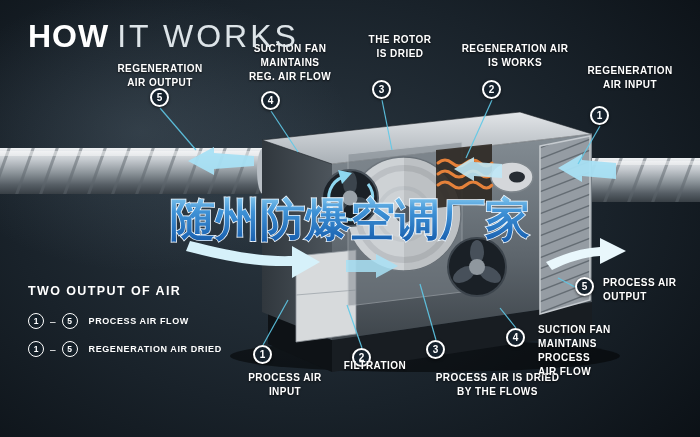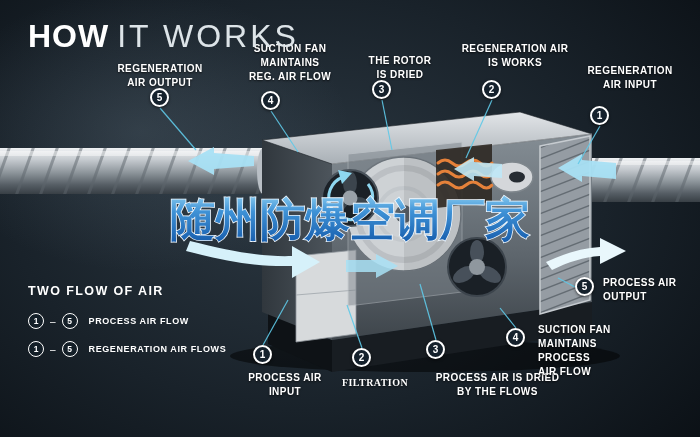--- a/index.html
+++ b/index.html
@@ -28,25 +28,25 @@
   }
   .lab-c{text-align:center;}
   
   #bg-t5{left:150px;top:88px;} #bg-t4{left:261px;top:91px;} #bg-t3{left:372px;top:80px;}
   #bg-t2{left:482px;top:80px;} #bg-t1{left:590px;top:106px;}
   #bg-b1{left:253px;top:345px;} #bg-b2{left:352px;top:348px;} #bg-b3{left:426px;top:340px;}
   #bg-b4{left:506px;top:328px;} #bg-b5{left:575px;top:277px;}
   
   #l-t5{left:100px;top:62px;width:120px;}
   #l-t4{left:235px;top:42px;width:110px;}
-  #l-t3{left:345px;top:54px;width:110px;}
+  #l-t3{left:345px;top:33px;width:110px;}
   #l-t2{left:455px;top:42px;width:120px;}
   #l-t1{left:575px;top:64px;width:110px;}
   #l-b1{left:230px;top:371px;width:110px;}
-  #l-b2{left:320px;top:376px;width:110px;font-family:Liberation Serif, serif;}
+  #l-b2{left:320px;top:359px;width:110px;}
   #l-b3{left:425px;top:371px;width:145px;}
   #l-b4{left:538px;top:323px;width:112px;text-align:left;}
   #l-b5{left:603px;top:276px;width:92px;text-align:left;}
   
   #legend{position:absolute;left:28px;top:284px;z-index:6;}
   .leg-head{font-size:12.5px;font-weight:bold;color:#fff;letter-spacing:1.4px;margin:0 0 15px 0;}
   .leg-row{display:flex;align-items:center;gap:6px;margin-bottom:12px;}
   .leg-badge{
     width:16px;height:16px;border:1.5px solid #fff;border-radius:50%;
     background:rgba(18,30,40,.65);color:#fff;font-size:8.5px;font-weight:bold;
@@ -275,26 +275,26 @@
 <div class="lab lab-c" id="l-b2">FILTRATION</div>
 <div class="lab lab-c" id="l-b3">PROCESS AIR IS DRIED
 BY THE FLOWS</div>
 <div class="lab" id="l-b4">SUCTION FAN
 MAINTAINS PROCESS
 AIR FLOW</div>
 <div class="lab" id="l-b5">PROCESS AIR
 OUTPUT</div>
 
 <div id="legend">
-  <div class="leg-head">TWO FLOW OF AIR</div>
+  <div class="leg-head">TWO OUTPUT OF AIR</div>
   <div class="leg-row">
     <span class="leg-badge">1</span>
     <span class="leg-dash">–</span>
     <span class="leg-badge">5</span>
     <span class="leg-label">PROCESS AIR FLOW</span>
   </div>
   <div class="leg-row">
     <span class="leg-badge">1</span>
     <span class="leg-dash">–</span>
     <span class="leg-badge">5</span>
-    <span class="leg-label">REGENERATION AIR FLOWS</span>
+    <span class="leg-label">REGENERATION AIR DRIED</span>
   </div>
 </div>
 
 </body></html>

